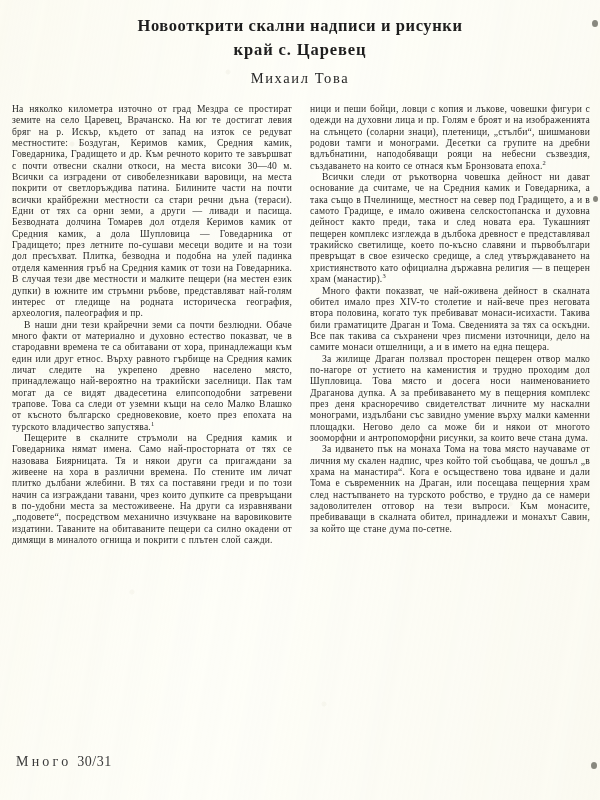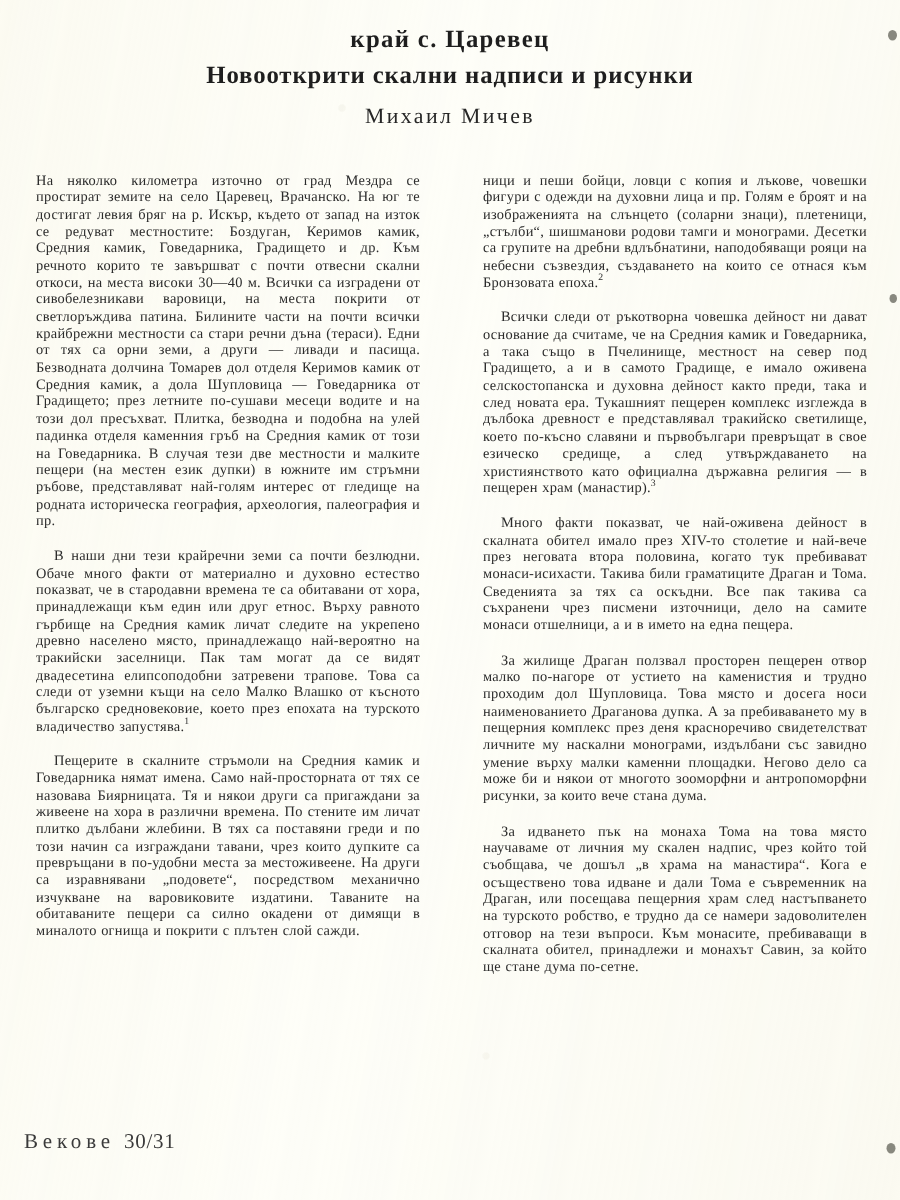--- a/index.html
+++ b/index.html
@@ -63,21 +63,21 @@
     left: 12px;
     top: 103px;
     width: 578px;
     display: flex;
     gap: 18px;
   }
   .col {
     width: 280px;
   }
   .col p {
-    margin: 12px;
+    margin: 0;
     font-size: 9.6px;
     line-height: 11.35px;
     text-align: justify;
     text-align-last: left;
     letter-spacing: 0.18px;
     word-spacing: 0.4px;
     color: #2b2b2b;
     text-indent: 12px;
     -webkit-font-smoothing: none;
   }
@@ -114,23 +114,23 @@
   }
 </style>
 </head>
 <body>
 
 <div class="page">
 
   <div class="paper-grain"></div>
 
   <div class="headline-block">
+    <div class="title-line">Новооткрити скални надписи и рисунки</div>
     <div class="title-line second">край с. Царевец</div>
-    <div class="title-line">Новооткрити скални надписи и рисунки</div>
-    <div class="author">Михаил  Мичев</div>
+    <div class="author">Михаил  Това</div>
   </div>
 
   <div class="columns">
 
     <div class="col">
       <p class="no-indent"><span>На няколко километра  източно от град Мездра се простират земите на село Царевец, Врачанско. На юг те достигат левия бряг на р. Искър, където от запад на изток се редуват местностите: Боздуган, Керимов камик, Средния камик, Говедарника, Градището и др. Към речното корито те завършват с почти отвесни скални откоси, на места високи 30—40 м. Всички са изградени от сивобелезникави варовици, на места покрити от светлоръждива патина. Билините части на почти всички крайбрежни местности са стари речни дъна (тераси). Едни от тях са орни земи, а други — ливади и пасища. Безводната долчина Томарев дол отделя Керимов  камик от Средния камик, а дола Шупловица — Говедарника от Градището; през летните по-сушави месеци водите и на този дол пресъхват. Плитка, безводна и подобна на улей падинка отделя каменния гръб на Средния камик от този на Говедарника. В случая тези две местности и малките пещери (на местен език дупки) в южните им стръмни ръбове, представляват най-голям интерес от гледище на родната историческа география, археология, палеография и пр.</span><sup></sup></p>
       <p><span>В наши дни тези крайречни земи са почти безлюдни. Обаче много факти от материално и духовно естество показват, че в стародавни времена те са обитавани от хора, принадлежащи към един или друг етнос. Върху равното гърбище на Средния камик личат следите на укрепено древно населено място, принадлежащо най-вероятно на тракийски заселници. Пак там могат да се видят двадесетина елипсоподобни  затревени трапове. Това са следи от уземни къщи на село Малко Влашко от късното българско средновековие, което през епохата на турското владичество запустява.</span><sup>1</sup></p>
       <p>Пещерите в скалните стръмоли на Средния камик и Говедарника нямат имена. Само най-просторната от тях се назовава Биярницата. Тя и някои други са пригаждани за живеене на хора в различни времена. По стените им личат плитко дълбани  жлебини.  В тях са поставяни греди и по този начин са изграждани тавани, чрез които дупките са превръщани в по-удобни места за местоживеене. На други са изравнявани „подовете“, посредством механично изчукване на варовиковите издатини. Таваните на обитаваните пещери  са силно окадени от димящи в миналото огнища и покрити с плътен слой сажди.</p>
     </div>
 
@@ -138,20 +138,20 @@
       <p class="no-indent"><span>ници и пеши бойци, ловци с копия и лъкове, човешки фигури с одежди на духовни лица и пр. Голям е броят и на изображенията на слънцето (соларни знаци), плетеници, „стълби“, шишманови родови тамги и монограми. Десетки са групите на дребни вдлъбнатини, наподобяващи рояци на небесни съзвездия, създаването на които се отнася към Бронзовата епоха.</span><sup>2</sup></p>
       <p><span>Всички следи от ръкотворна човешка дейност ни дават основание да считаме, че на Средния камик и Говедарника, а така също в Пчелинище, местност на север под Градището, а и в самото Градище, е имало оживена селскостопанска и духовна дейност както преди, така и след новата ера. Тукашният пещерен комплекс изглежда в дълбока древност е представлявал тракийско светилище, което по-късно славяни и първобългари превръщат в свое езическо средище, а след утвърждаването на християнството като официална държавна религия — в пещерен храм (манастир).</span><sup>3</sup></p>
       <p>Много факти показват, че най-оживена дейност в скалната обител имало през XIV-то столетие и най-вече през неговата втора половина, когато тук пребивават монаси-исихасти. Такива били граматиците Драган и Тома. Сведенията за тях са оскъдни. Все пак такива са съхранени чрез писмени източници, дело на самите монаси отшелници, а и в името на една пещера.</p>
       <p>За жилище Драган ползвал просторен пещерен отвор малко по-нагоре от устието на каменистия и трудно проходим дол Шупловица. Това място и досега носи наименованието Драганова дупка. А за пребиваването му в пещерния комплекс през деня красноречиво свидетелстват личните  му наскални монограми, издълбани със завидно умение върху малки каменни площадки. Негово дело  са може би и някои от многото зооморфни и антропоморфни рисунки, за които вече стана дума.</p>
       <p><span>За идването пък на монаха Тома на това място научаваме от личния му скален надпис, чрез който той съобщава, че дошъл „в храма на манастира“. Кога е осъществено това идване и дали Тома е съвременник на Драган, или посещава пещерния храм след настъпването на турското робство, е трудно да се намери задоволителен отговор на тези въпроси. Към монасите, пребиваващи в скалната обител, принадлежи и монахът Савин, за който ще стане дума по-сетне.</span></p>
     </div>
 
   </div>
 
   <div class="footer">
-    <span>Векове</span><span class="issue">30/31</span>
+    <span>Много</span><span class="issue">30/31</span>
   </div>
 
   <div class="speck" style="left:592px;top:20px;width:6px;height:7px;"></div>
   <div class="speck" style="left:593px;top:196px;width:5px;height:6px;"></div>
   <div class="speck" style="left:591px;top:762px;width:6px;height:7px;"></div>
 
 </div>
 
 </body></html>

